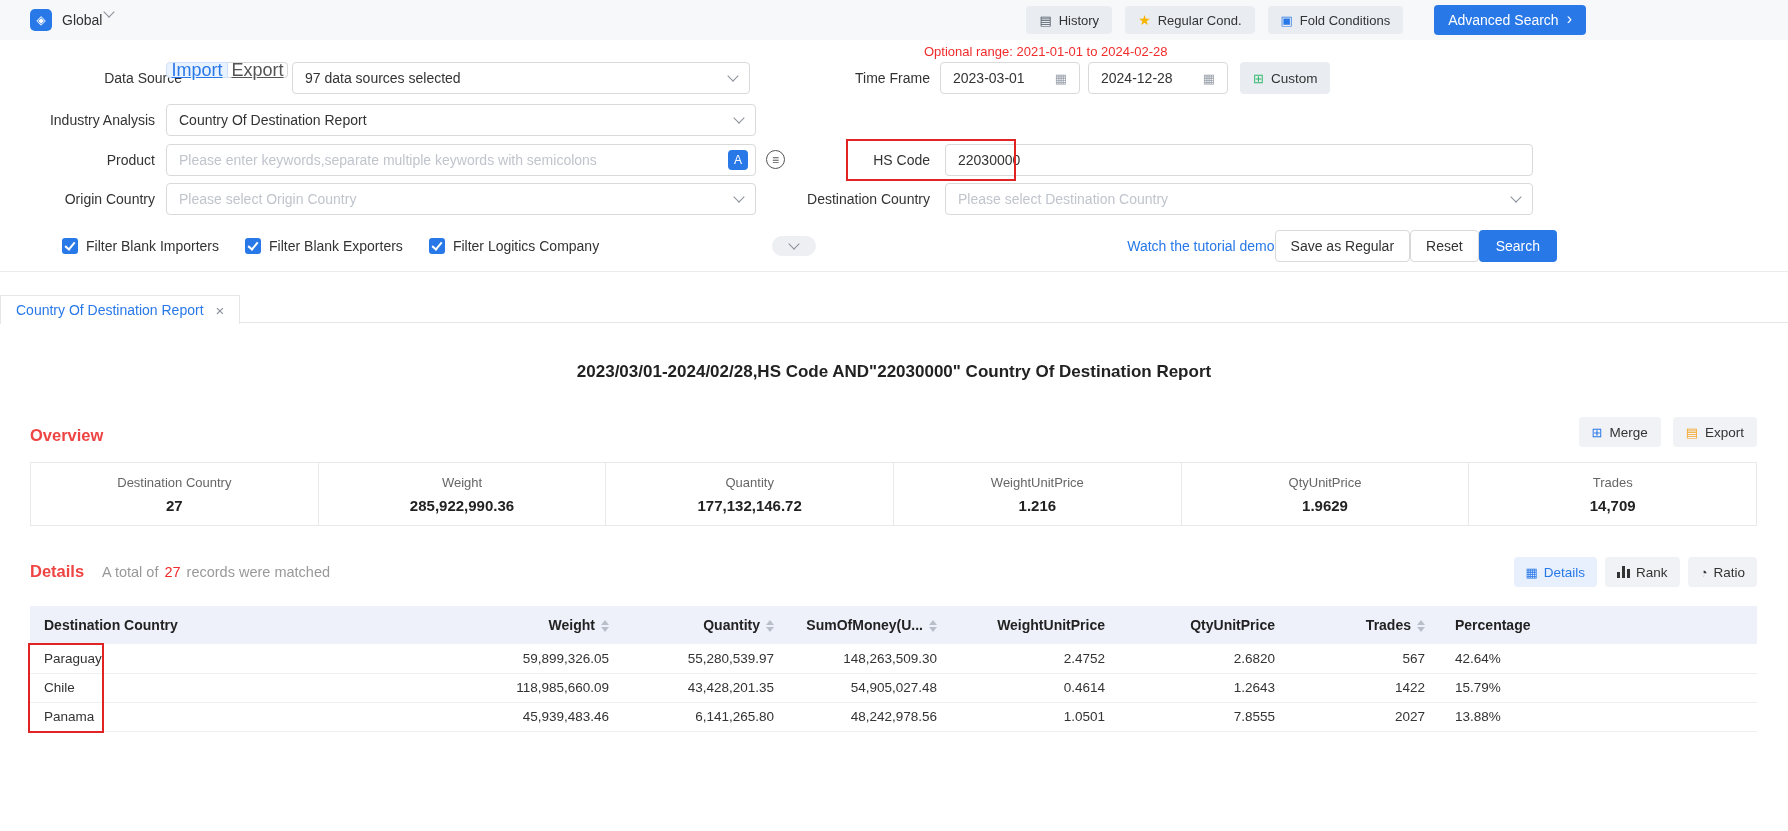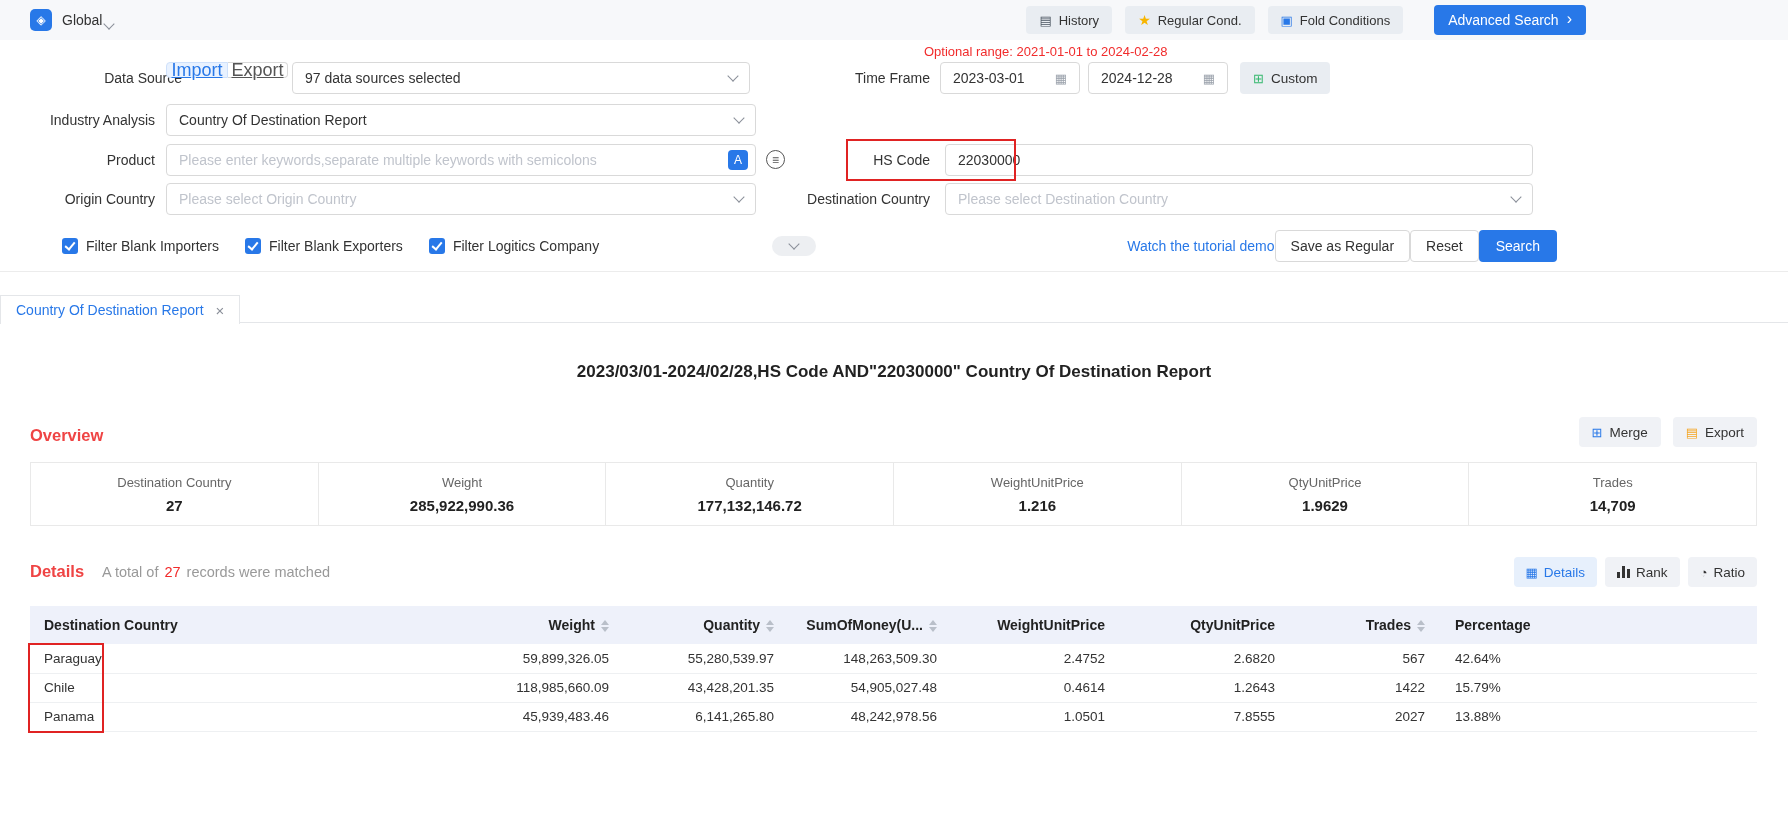--- a/index.html
+++ b/index.html
@@ -5,21 +5,21 @@
   html,body{margin:0;padding:0;}
   body{
     width:1788px;height:831px;position:relative;overflow:hidden;
     background:#fff;font-family:"Liberation Sans",sans-serif;color:#333;
   }
   
   .topbar{position:absolute;left:0;top:0;width:1788px;height:40px;background:#f7f8fa;
     display:flex;align-items:center;padding:0 0 0 30px;box-sizing:border-box;}
   .logo{width:22px;height:22px;background:#2878e8;border-radius:5px;color:#fff;
     display:flex;align-items:center;justify-content:center;font-size:12px;}
-  .global{margin-left:10px;font-size:14px;color:#333;display:flex;align-items:flex-end;gap:3px;cursor:pointer;}
+  .global{margin-left:10px;font-size:14px;color:#333;display:flex;align-items:flex-start;gap:3px;cursor:pointer;}
   .chev{width:7px;height:7px;border-right:1.6px solid #8a8f99;border-bottom:1.6px solid #8a8f99;
     transform:rotate(45deg);margin-top:-4px;flex:none;}
   .topbar-right{margin-left:auto;margin-right:202px;display:flex;gap:13px;align-items:center;}
   .tb-btn{height:28px;background:#e9edf2;border-radius:4px;display:flex;align-items:center;gap:7px;
     padding:0 13px;font-size:13px;color:#333;cursor:pointer;white-space:nowrap;}
   .ic{font-style:normal;line-height:1;}
   .ic-history{color:#4a5560;font-size:13px;}
   .ic-star{color:#f7b500;font-size:14px;}
   .ic-fold{color:#2878e8;font-size:13px;}
   .adv-btn{height:30px;background:#2878e8;color:#fff;border-radius:4px;display:flex;align-items:center;

